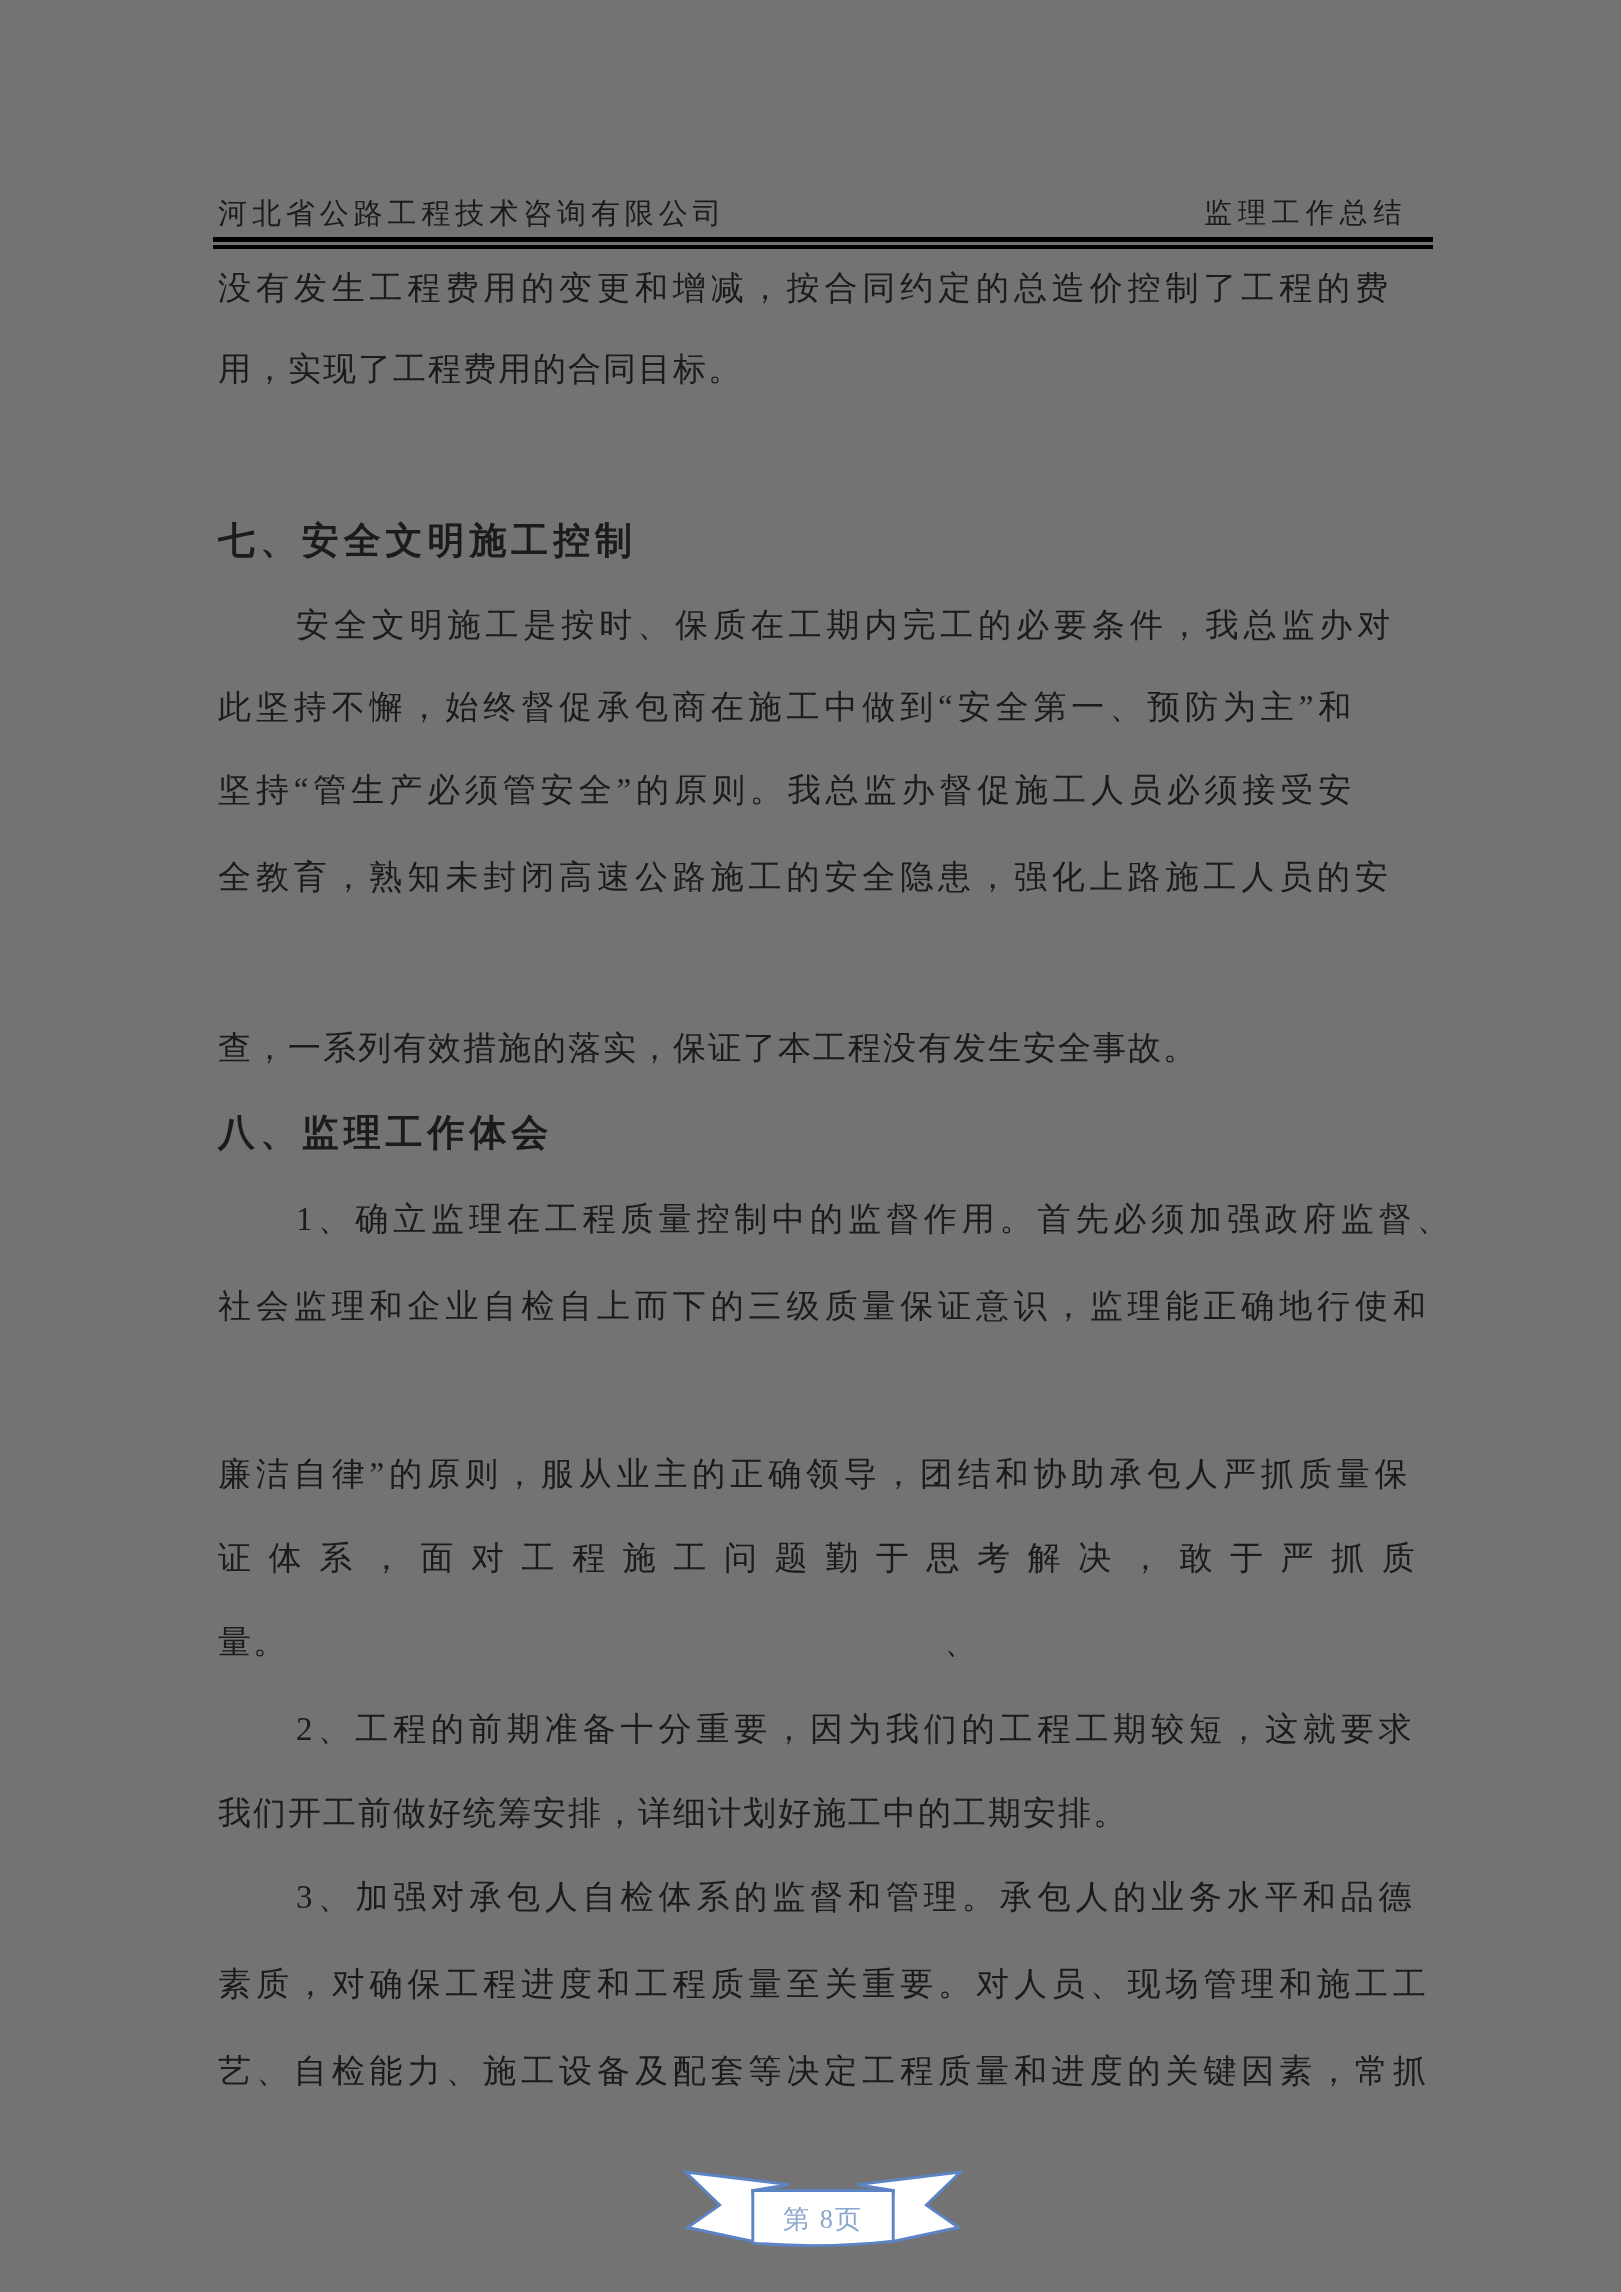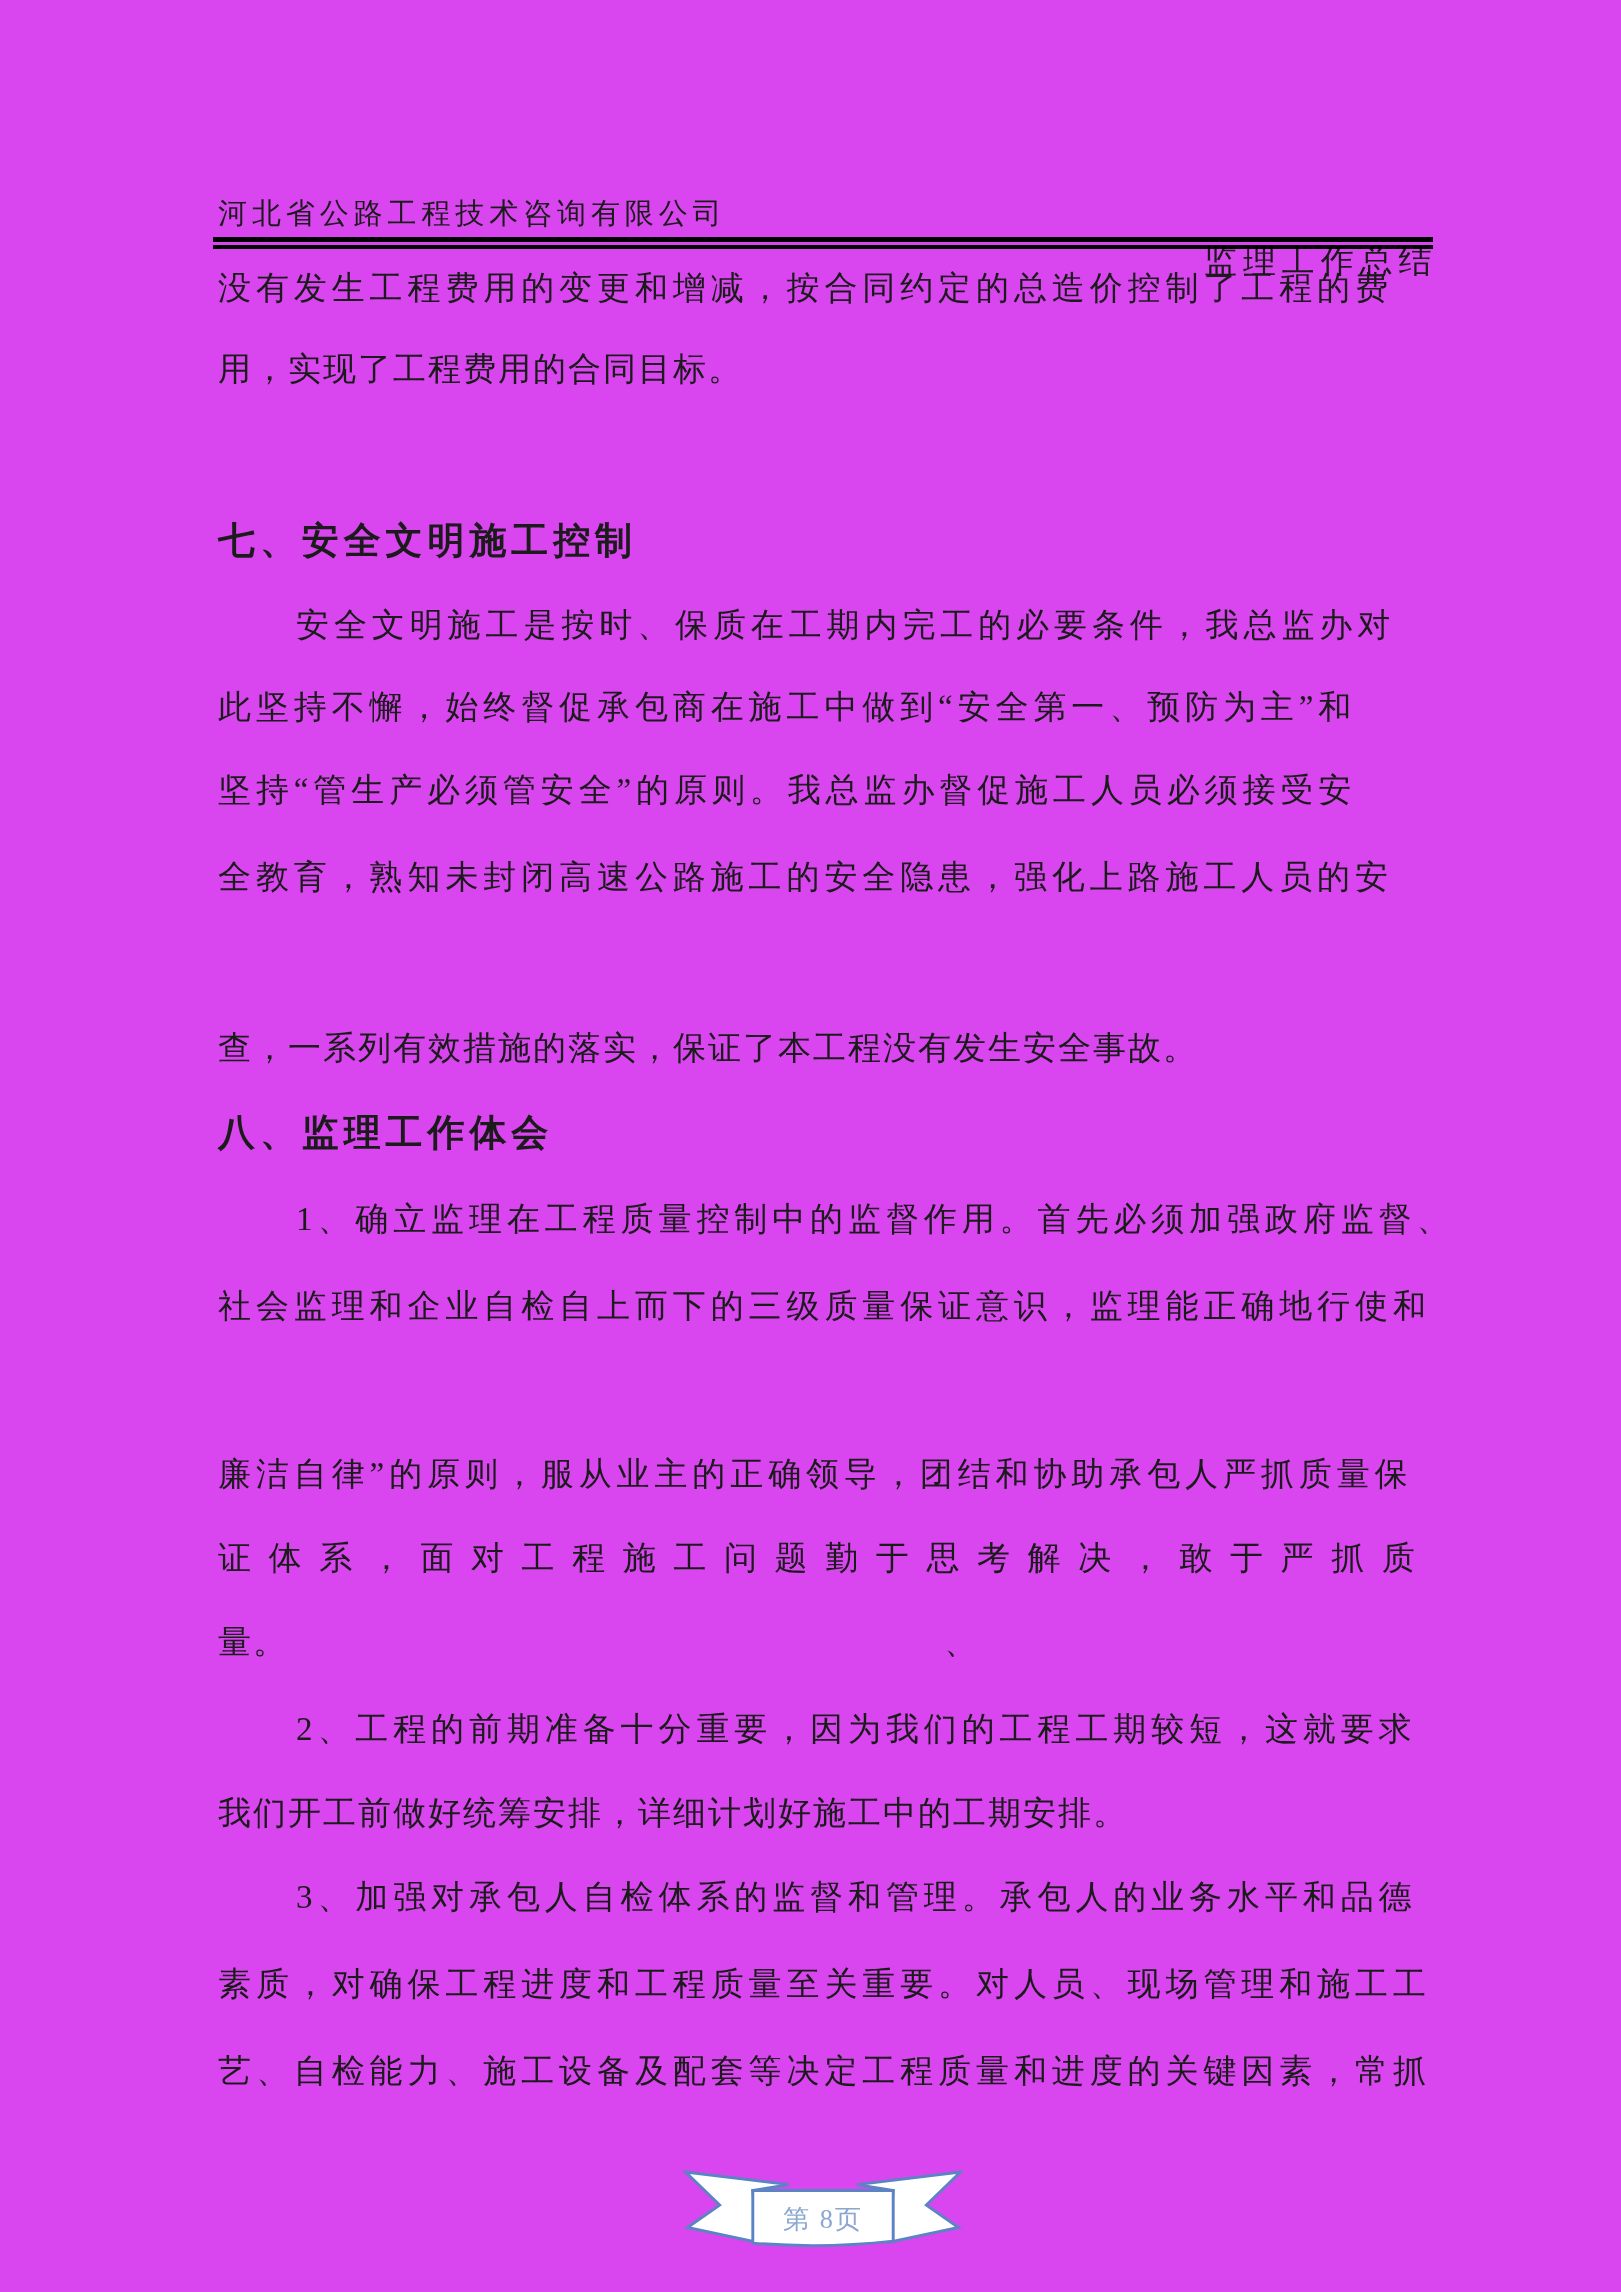--- a/index.html
+++ b/index.html
@@ -1,27 +1,27 @@
 <!DOCTYPE html>
 <html><head>
 <meta charset="utf-8">
 <style>
   html,body{margin:0;padding:0;background:#e8e8e8;}
   .page{
     position:relative;
     width:1621px;height:2293px;
-    background:#d946ef;
+    background:#737373;
     margin:0 auto;
     font-family:"Liberation Serif","DejaVu Serif",serif;
     color:#1b1b1b;
     overflow:hidden;
   }
   
   .hdr-left{position:absolute;top:194px;left:218px;font-size:29px;letter-spacing:4.9px;white-space:nowrap;}
-  .hdr-right{position:absolute;top:194px;left:1204px;font-size:33px;letter-spacing:5.9px;white-space:nowrap;margin-top:45px;}
+  .hdr-right{position:absolute;top:194px;left:1204px;font-size:28px;letter-spacing:5.9px;white-space:nowrap;}
   .hdr-rule{position:absolute;left:213px;top:237px;width:1220px;}
   .hdr-rule .r1{height:4.9px;background:#000;}
   .hdr-rule .r2{height:3.9px;background:#000;margin-top:2.9px;}
   
   .ln{
     position:absolute;left:218px;width:1215px;
     font-size:33px;line-height:39px;
     letter-spacing:4.9px;white-space:nowrap;
   }
   .ln.short{letter-spacing:2px;}

